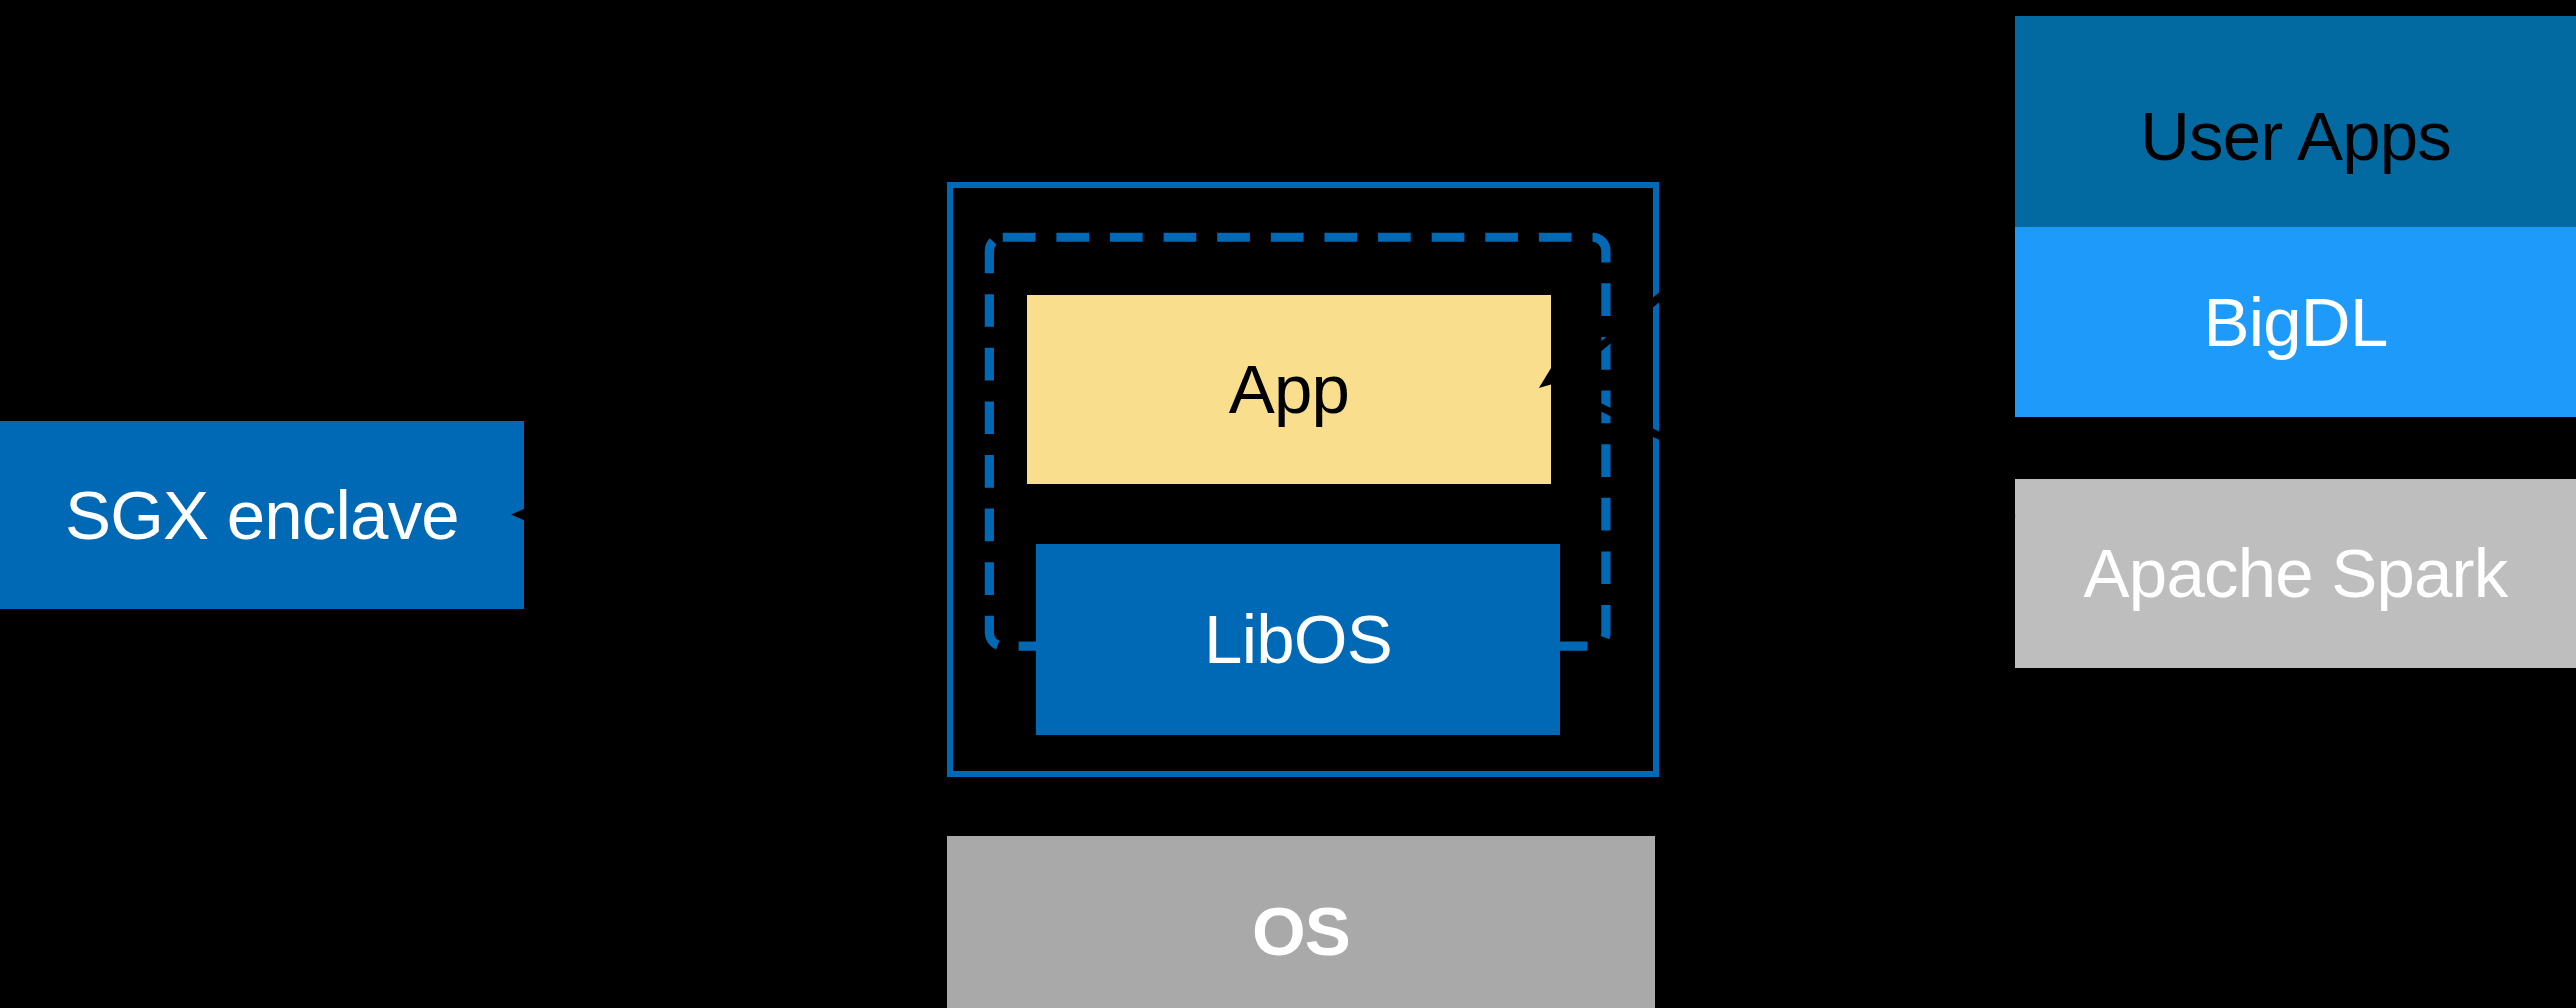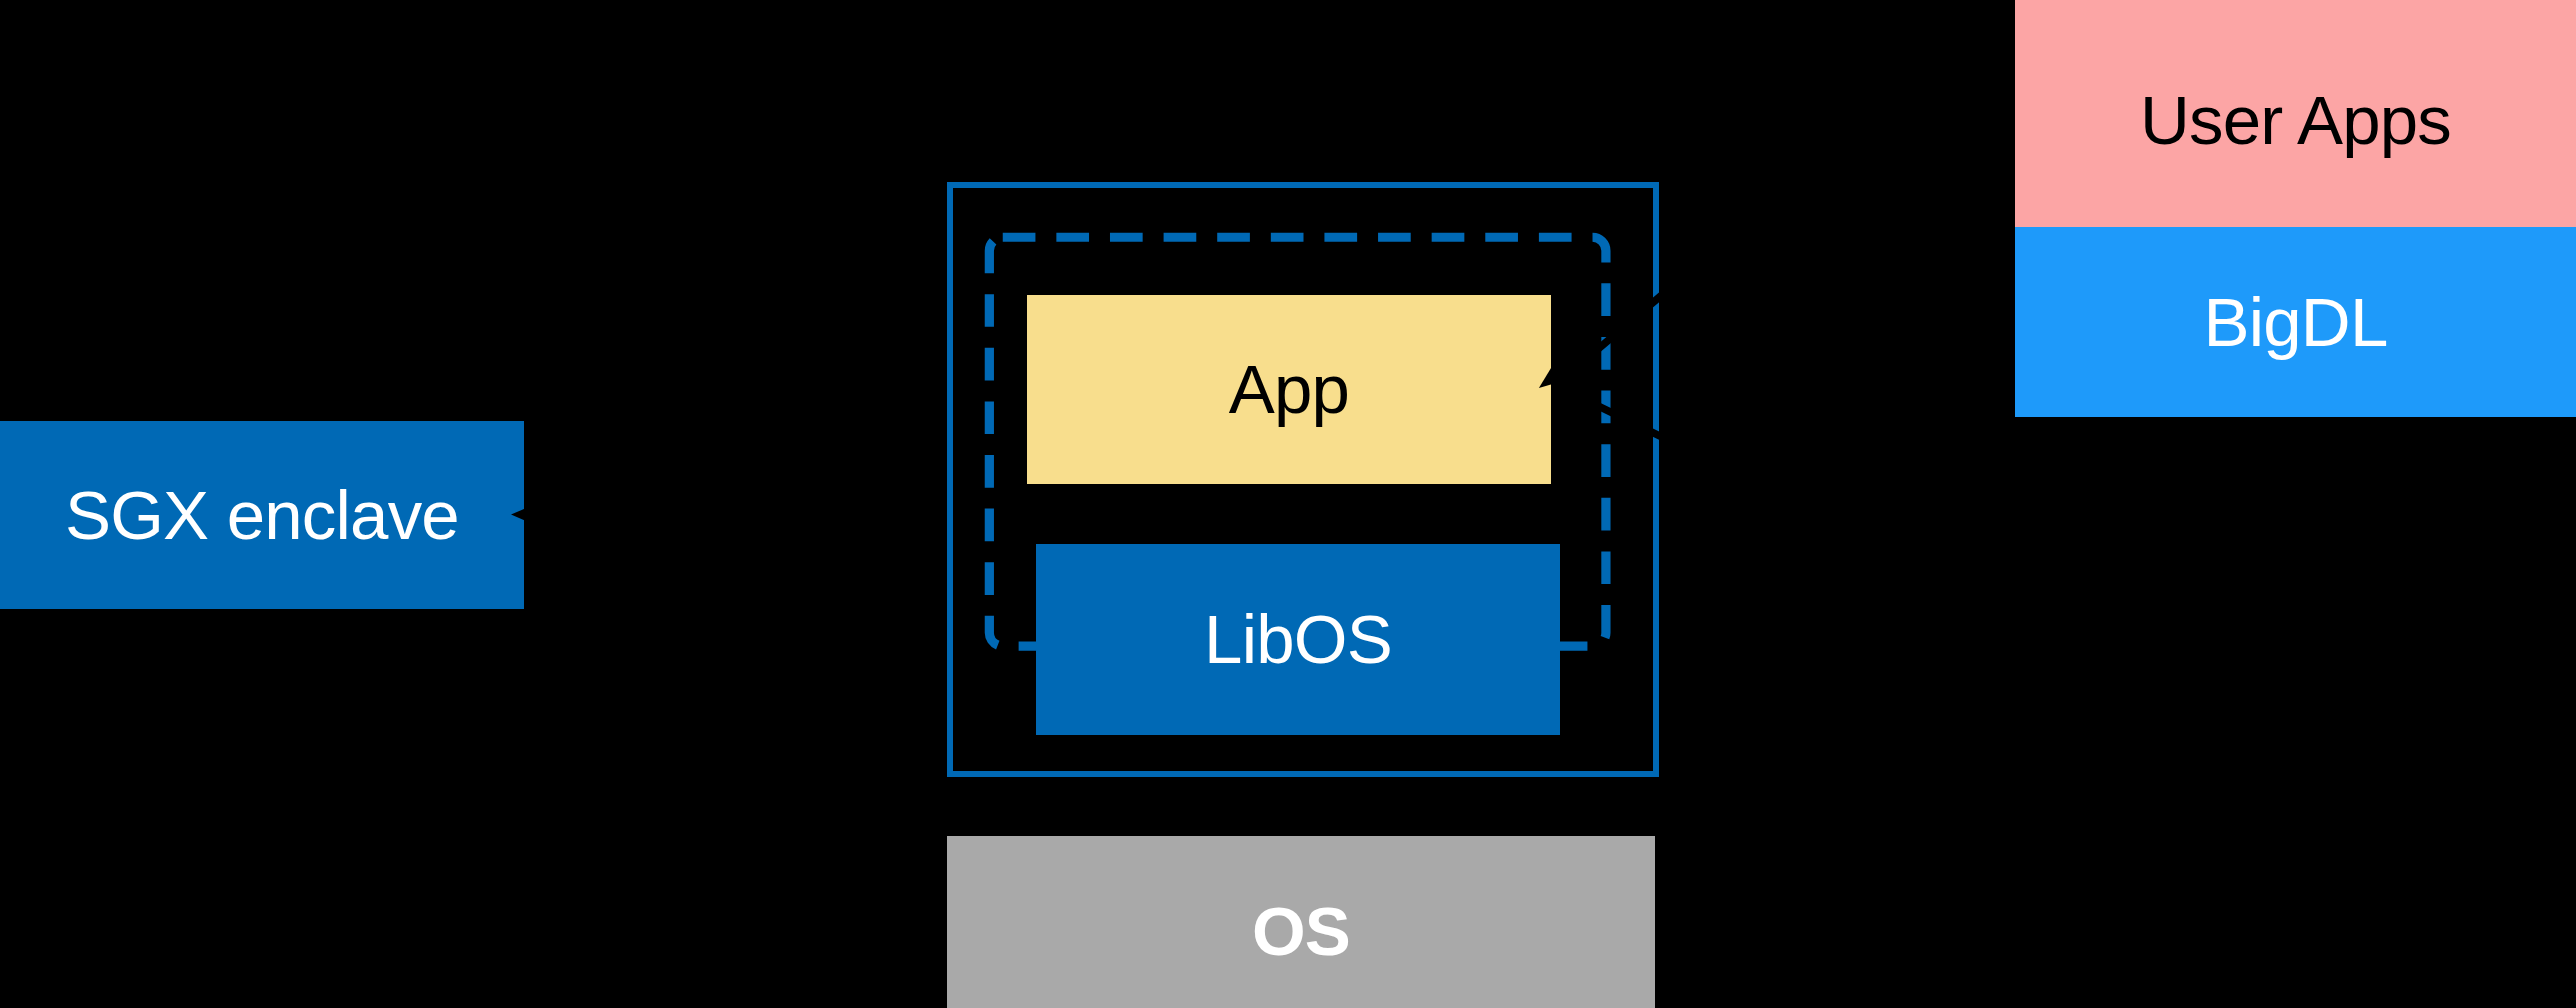--- a/index.html
+++ b/index.html
@@ -32,21 +32,21 @@
   .sgx      { left: 0px;    top: 421px; width: 524px; height: 188px; background: #0069B5; }
   .sgx span { color: #ffffff; }
   .outer    { left: 947px; top: 182px; width: 712px; height: 595px;
               border: 6.7px solid #0069B5; background: transparent; z-index: 1; }
   .app      { left: 1027px; top: 295px; width: 524px; height: 189px; background: #F8DE8D; }
   .app span { color: #000000; }
   .libos    { left: 1036px; top: 544px; width: 524px; height: 191px; background: #0069B5; }
   .libos span { color: #ffffff; }
   .os       { left: 947px; top: 818px; width: 708px; height: 191px; background: #A9A9A9; margin-top: 18px; }
   .os span  { color: #ffffff; font-weight: 700; }
-  .userapps { left: 2015px; top: 0px;   width: 561px; height: 240px; background: #fca5a5; }
+  .userapps { left: 2015px; top: 16px;   width: 561px; height: 240px; background: #0369a1; }
   .userapps span { color: #000000; }
   .bigdl    { left: 2015px; top: 227px; width: 561px; height: 190px; background: #1E9AFA; }
   .bigdl span { color: #ffffff; }
   .spark    { left: 2015px; top: 479px; width: 561px; height: 189px; background: #BEBEBE; }
   .spark span { color: #ffffff; }
 
   svg.under {
     position: absolute;
     left: 0; top: 0;
     z-index: 1;
@@ -85,20 +85,23 @@
   <div class="box os">
     <span>OS</span>
   </div>
 
   <div class="box userapps">
     <span>User Apps</span>
   </div>
   <div class="box bigdl">
     <span>BigDL</span>
   </div>
+  <div class="box spark">
+    <span>Apache Spark</span>
+  </div>
 
   <svg class="over" width="2576" height="1009" viewBox="0 0 3075 1204">
 
     <path d="M 1130 614 H 652" stroke="#000000" stroke-width="9" fill="none"></path>
     <polygon points="610,614 652,596 652,632" fill="#000000"></polygon>
 
     <path d="M 2405 284 L 2090 262 L 1869 449" stroke="#000000" stroke-width="9" fill="none"></path>
     <polygon points="1837,463 1860,425 1881,450" fill="#000000"></polygon>
 
     <path d="M 2405 620 L 2100 578 L 1878 470" stroke="#000000" stroke-width="9" fill="none"></path>

